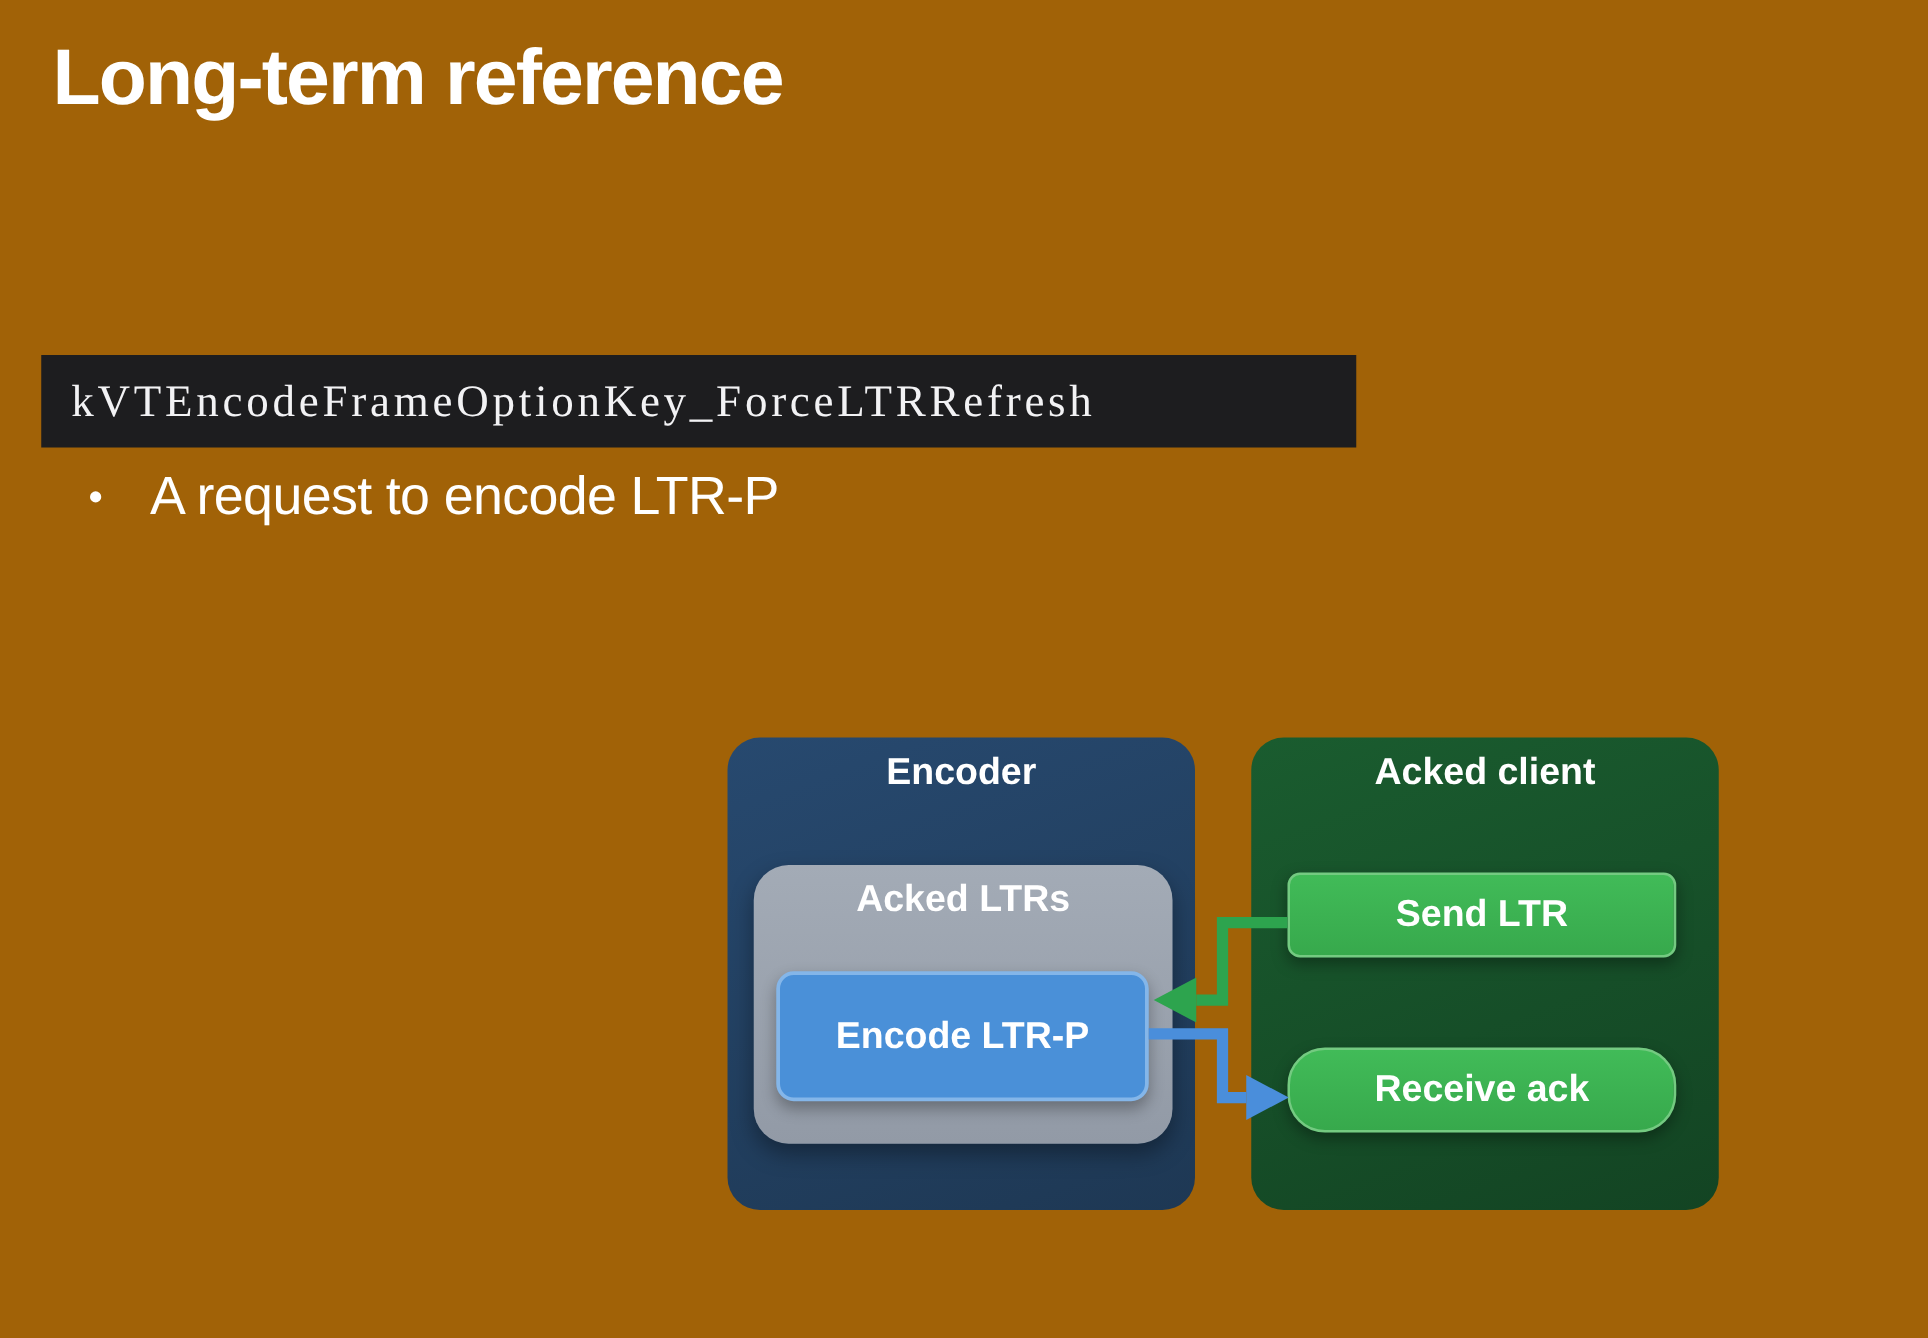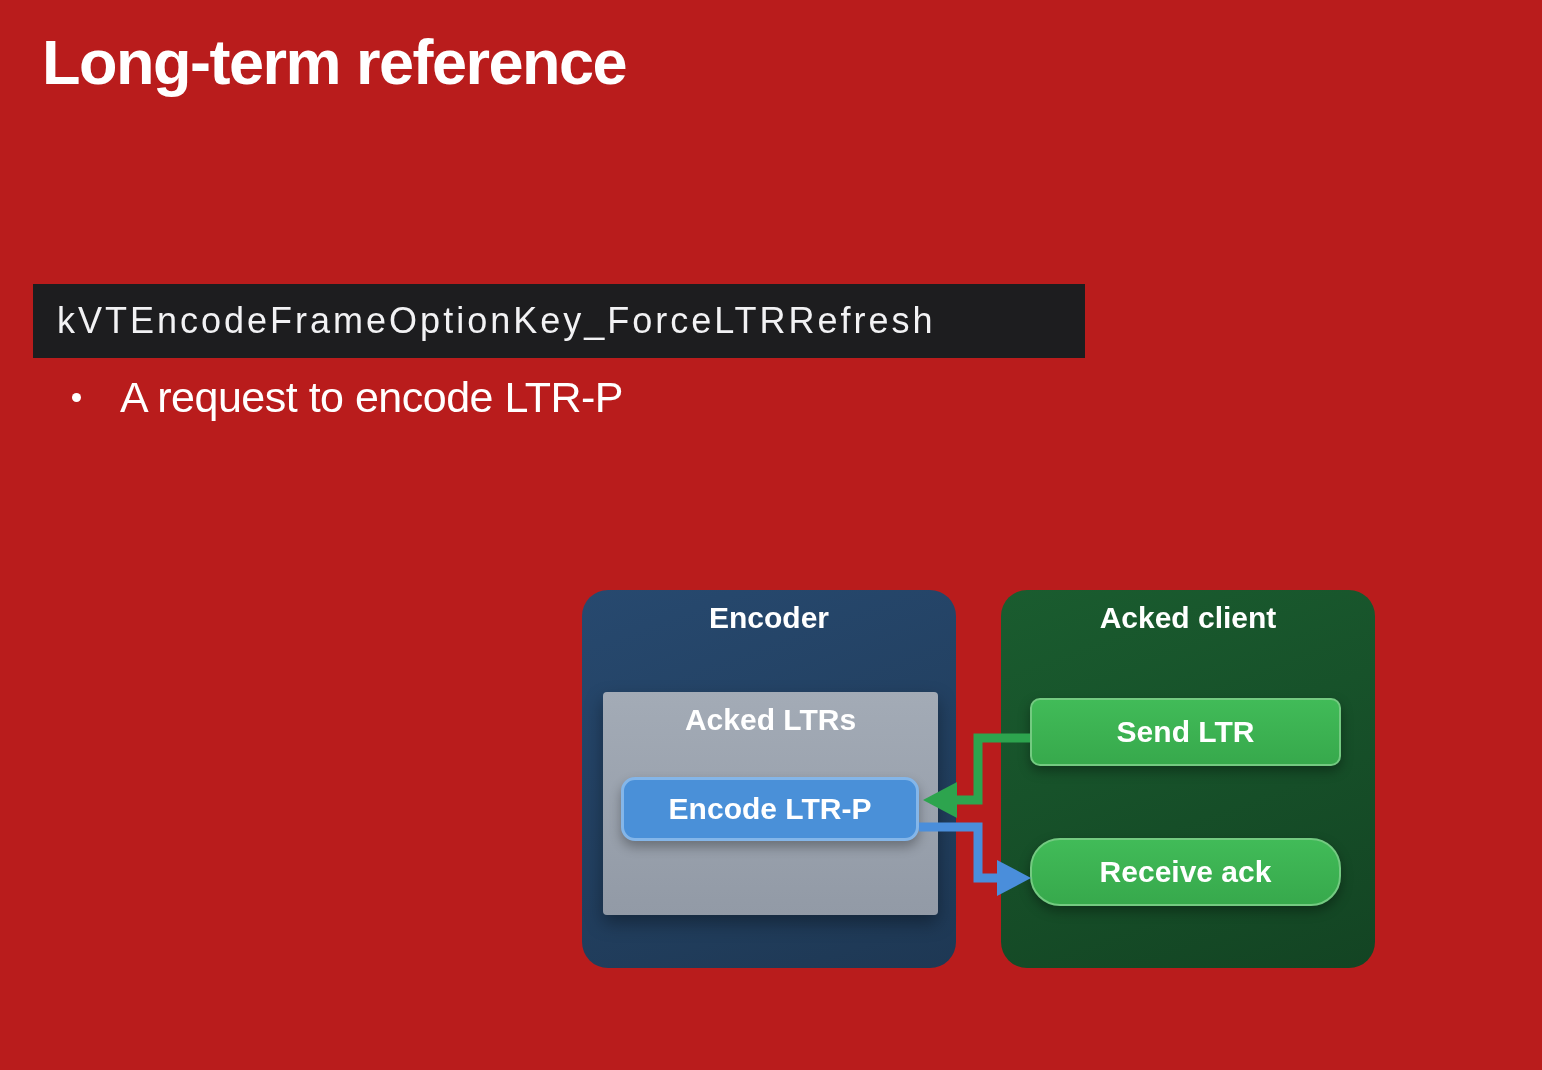--- a/index.html
+++ b/index.html
@@ -1,60 +1,60 @@
 <!DOCTYPE html>
 <html><head>
 <meta charset="utf-8">
 <style>
   html,body{margin:0;padding:0;background:#000;}
   .slide{
-    position:relative;width:1542px;height:1070px;background:#b91c1c;overflow:hidden;
+    position:relative;width:1542px;height:1070px;background:#a16207;overflow:hidden;
     font-family:"Liberation Sans","DejaVu Sans",sans-serif;color:#fff;
   }
   .title{
     position:absolute;left:42px;top:26px;margin:0;
     font-size:63px;font-weight:700;letter-spacing:-1.5px;color:#fff;
   }
   .code-block{
     position:absolute;left:33px;top:284px;width:1052px;height:74px;
     background:#1d1d1f;display:flex;align-items:center;box-sizing:border-box;
     padding-left:24px;
   }
   .code-text{
-    font-family:Liberation Sans, sans-serif;
+    font-family:Liberation Serif, serif;
     font-size:36px;letter-spacing:3px;color:#f2f2f4;white-space:pre;
   }
   .bullet{
     position:absolute;left:72px;display:flex;align-items:center;gap:39px;
     height:52px;
   }
   .bullet-1{top:371px;}
   .bullet-2{top:453px;}
   .bullet-dot{width:9px;height:9px;border-radius:50%;background:#fff;flex:0 0 auto;}
   .bullet-text{font-size:43px;font-weight:400;letter-spacing:-0.5px;color:#fff;white-space:nowrap;}
 
   .diagram{position:absolute;left:0;top:0;width:1542px;height:1070px;margin-left:26px;}
   .bigbox{position:absolute;width:374px;height:378px;border-radius:26px;}
   .encoder{left:556px;top:590px;background:linear-gradient(160deg,#27496f 0%,#1e3854 100%);}
   .sender{left:975px;top:590px;background:linear-gradient(160deg,#1a5c2f 0%,#134423 100%);}
   .box-title{
     position:absolute;left:0;top:11px;width:100%;text-align:center;
     font-size:30px;font-weight:700;color:#fff;
   }
   .acked{
-    position:absolute;left:21px;top:102px;width:335px;height:223px;border-radius:4px;
+    position:absolute;left:21px;top:102px;width:335px;height:223px;border-radius:28px;
     background:linear-gradient(180deg,#a3abb6 0%,#929aa6 100%);
     box-shadow:0 8px 18px rgba(0,0,0,0.35);
   }
   .node{
     position:absolute;display:flex;align-items:center;justify-content:center;
     font-size:30px;font-weight:700;color:#fff;box-sizing:border-box;
   }
   .encode-node{
-    left:18px;top:85px;width:298px;height:64px;border-radius:14px;
+    left:18px;top:85px;width:298px;height:104px;border-radius:14px;
     background:#4a90d8;border:3px solid #84b6e9;
     box-shadow:0 6px 12px rgba(0,0,0,0.30);
   }
   .send-node,.receive-node{
     left:29px;width:311px;height:68px;border-radius:10px;
     background:linear-gradient(180deg,#41bb58 0%,#37a94c 100%);
     border:2px solid #74ca81;box-shadow:0 5px 12px rgba(0,0,0,0.35);
   }
   .send-node{top:108px;}
   .receive-node{top:248px;border-radius:30px;}

